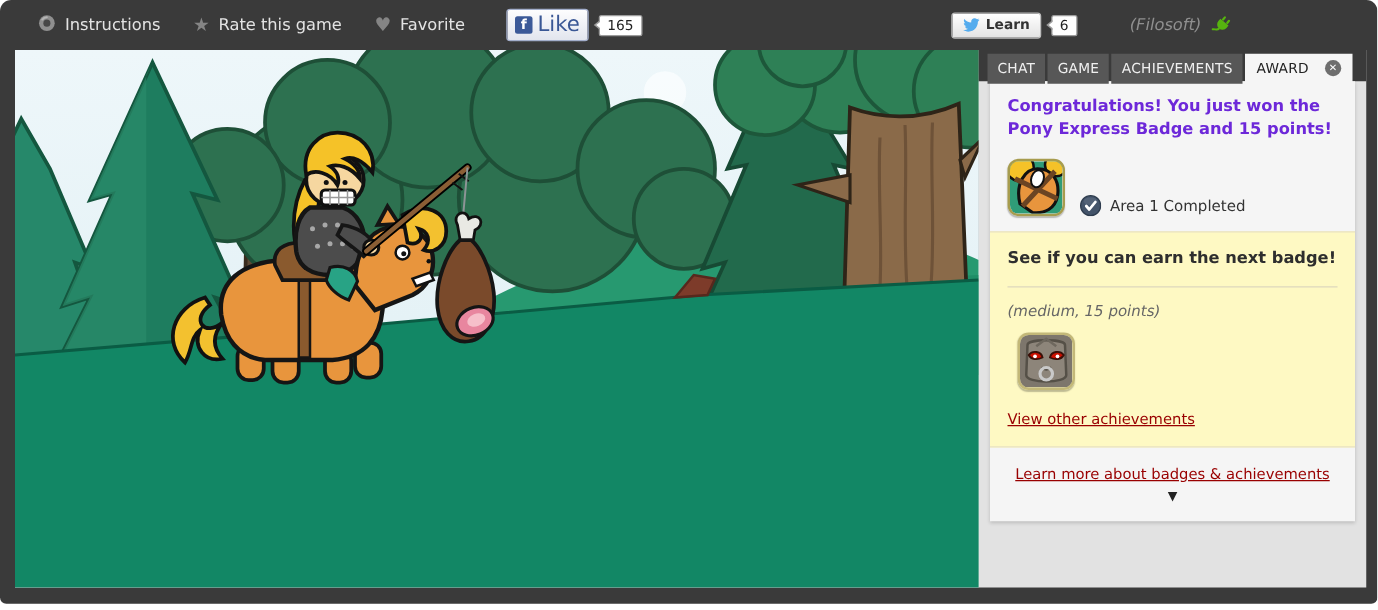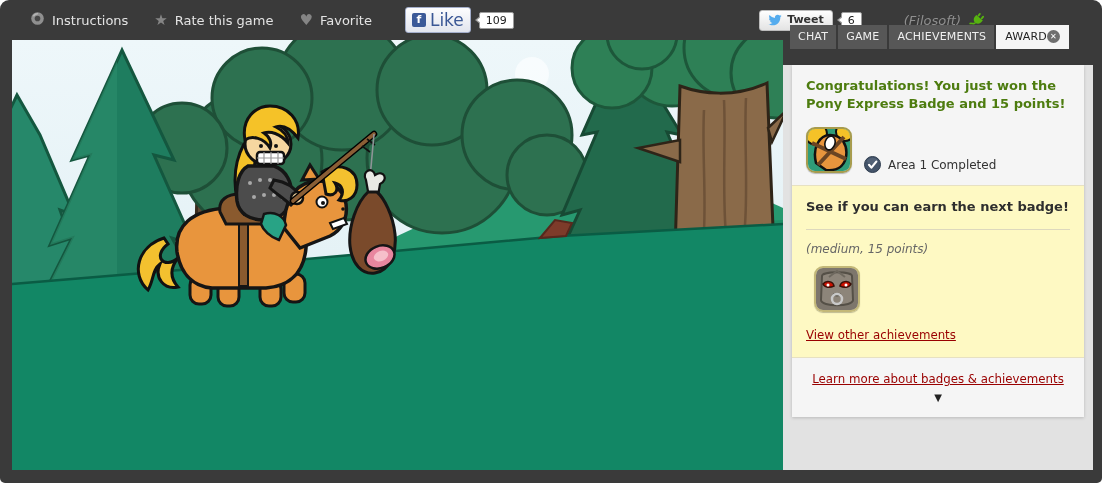--- a/index.html
+++ b/index.html
@@ -33,29 +33,29 @@
   .username{margin-left:42px;color:#8f8f8f;font-size:13px;font-style:italic;}
   .plug{margin-left:8px;display:flex;}
 
   
   .game-area{position:absolute;top:40px;left:12px;width:771px;height:430px;background:#e9f3f7;}
   .game-area svg{display:block;}
 
   
   .sidebar{position:absolute;top:40px;left:783px;width:310px;height:430px;background:#e2e2e2;}
   .tabs-row{height:25px;background:#3a3a3a;padding:3px 0 16px 7px;box-sizing:border-box;
-      display:flex;gap:2px;align-items:flex-end;}
+      display:flex;gap:2px;align-items:flex-start;}
   .tab{background:#575757;color:#efefef;font-size:11px;padding:5px 8px 6px;cursor:pointer;
       letter-spacing:.2px;white-space:nowrap;}
-  .tab.active{background:#f5f5f5;color:#222;display:flex;align-items:center;gap:0;padding:5px 9px 6px;}
+  .tab.active{background:#f5f5f5;color:#222;display:flex;align-items:center;gap:13px;padding:5px 9px 6px;}
   .tab-close{width:13px;height:13px;border-radius:50%;background:#6e6e6e;color:#fff;
       font-size:8px;line-height:13px;text-align:center;cursor:pointer;}
   .award-panel{margin:0 9px;background:#f5f5f5;min-height:330px;box-sizing:border-box;
       box-shadow:0 1px 3px rgba(0,0,0,.18);color:#333;}
-  .congrats{padding:12px 14px 6px;font-size:13px;font-weight:bold;line-height:1.4;color:#4d7c0f;}
+  .congrats{padding:12px 14px 6px;font-size:13px;font-weight:bold;line-height:1.4;color:#6d28d9;}
   .badge-row{display:flex;gap:12px;align-items:flex-end;padding:8px 14px 12px;}
   .badge-ico{width:42px;height:42px;border-radius:9px;border:2px solid #a79c4e;
       overflow:hidden;flex:0 0 auto;box-shadow:0 1px 1px rgba(0,0,0,.25);}
   .badge-ico.gray-border{border-color:#c3b878;}
   .task-col{padding-top:4px;}
   .task-line{display:flex;align-items:center;gap:7px;font-size:12px;color:#333;}
   .best-line{margin-left:24px;margin-top:3px;font-size:12px;font-style:italic;color:#555;}
   .cream{background:#fef9c3;border-top:1px solid #e7e1c2;border-bottom:1px solid #e7e1c2;
       padding:12px 14px 14px;}
   .cream-heading{font-size:13px;font-weight:bold;line-height:1.4;color:#2e2e2e;}
@@ -92,31 +92,31 @@
     <div class="tb-item mr32">
       <span class="glyph">♥</span>
       <span>Favorite</span>
     </div>
 
     <div class="like-group">
       <div class="fb-like-btn">
         <span class="fb-f">f</span>
         <span class="fb-like-label">Like</span>
       </div>
-      <span class="count-bubble">109</span>
+      <span class="count-bubble">165</span>
     </div>
 
     <div class="tweet-group">
       <div class="tweet-btn">
         <span style="display:flex;">
           <svg width="14" height="14" viewBox="0 0 24 24" fill="#55acee">
               <path d="M23.4,4.8c-0.8,0.4-1.7,0.6-2.6,0.8c0.9-0.6,1.6-1.5,2-2.5c-0.9,0.5-1.9,0.9-2.9,1.1 c-0.9-0.9-2.1-1.4-3.4-1.4c-2.5,0-4.6,2-4.6,4.6c0,0.4,0,0.7,0.1,1C8.2,8.2,4.8,6.4,2.5,3.6C2.1,4.3,1.9,5.1,1.9,5.9 c0,1.6,0.8,3,2,3.8C3.2,9.7,2.4,9.5,1.8,9.2v0.1c0,2.2,1.6,4.1,3.7,4.5c-0.4,0.1-0.8,0.2-1.2,0.2c-0.3,0-0.6,0-0.9-0.1 c0.6,1.8,2.3,3.2,4.3,3.2c-1.6,1.2-3.6,2-5.7,2c-0.4,0-0.7,0-1.1-0.1c2,1.3,4.5,2.1,7.1,2.1c8.5,0,13.1-7,13.1-13.1v-0.6 C21.9,6.6,22.7,5.8,23.4,4.8z"></path>
             </svg>
         </span>
-        <span>Tweet</span>
+        <span>Learn</span>
       </div>
       <span class="count-bubble">6</span>
     </div>
 
     <span class="username">(Filosoft)</span>
     <span class="plug">
       <svg width="17" height="17" viewBox="0 0 17 17">
         <g transform="rotate(40 8.5 8.5)" fill="#56b30f" stroke="#56b30f">
           <rect x="5.2" y="1" width="1.8" height="4" rx="0.9" stroke="none"></rect>
           <rect x="9.5" y="1" width="1.8" height="4" rx="0.9" stroke="none"></rect>

